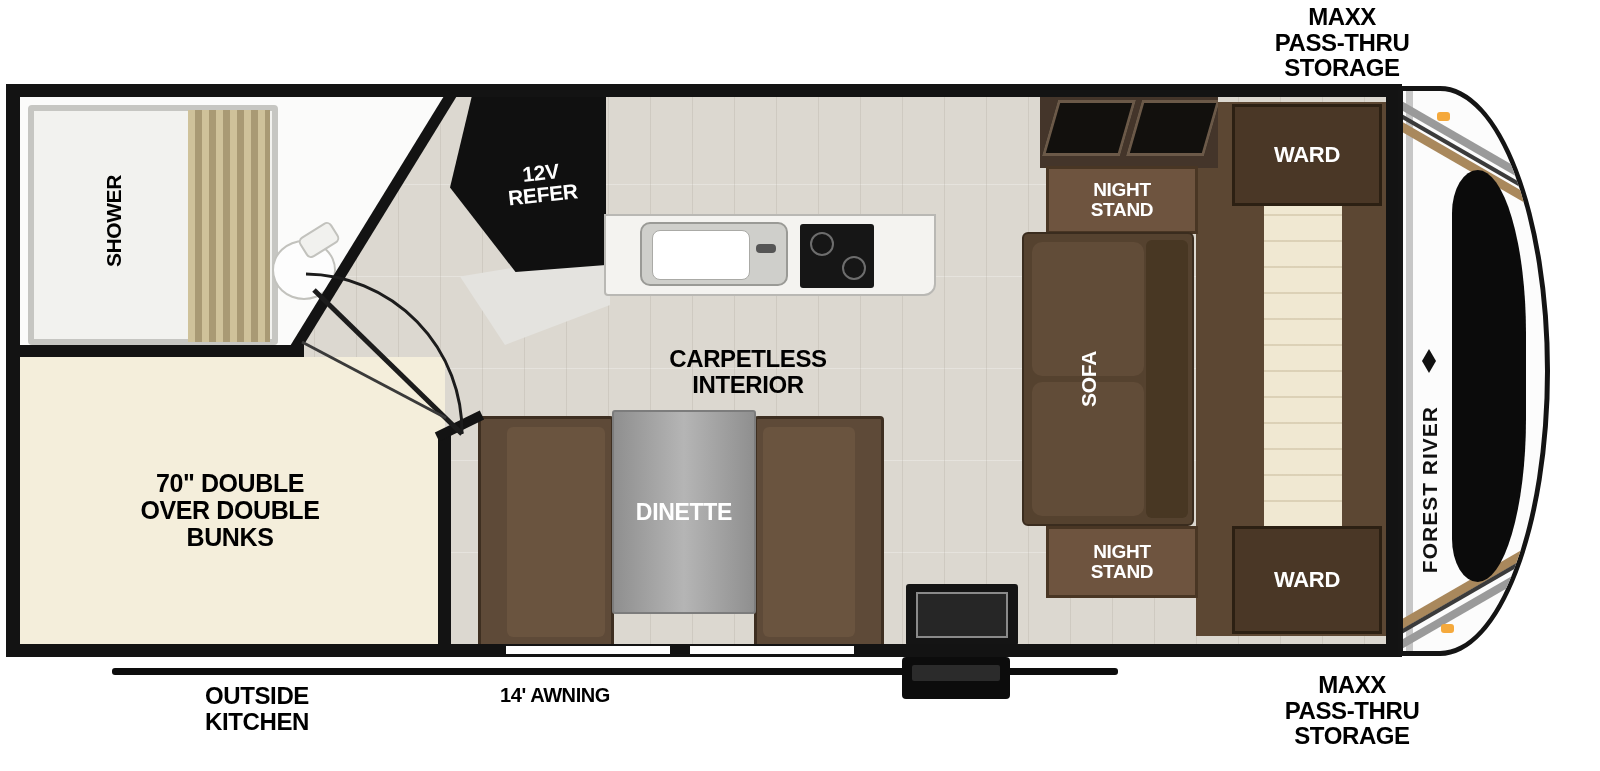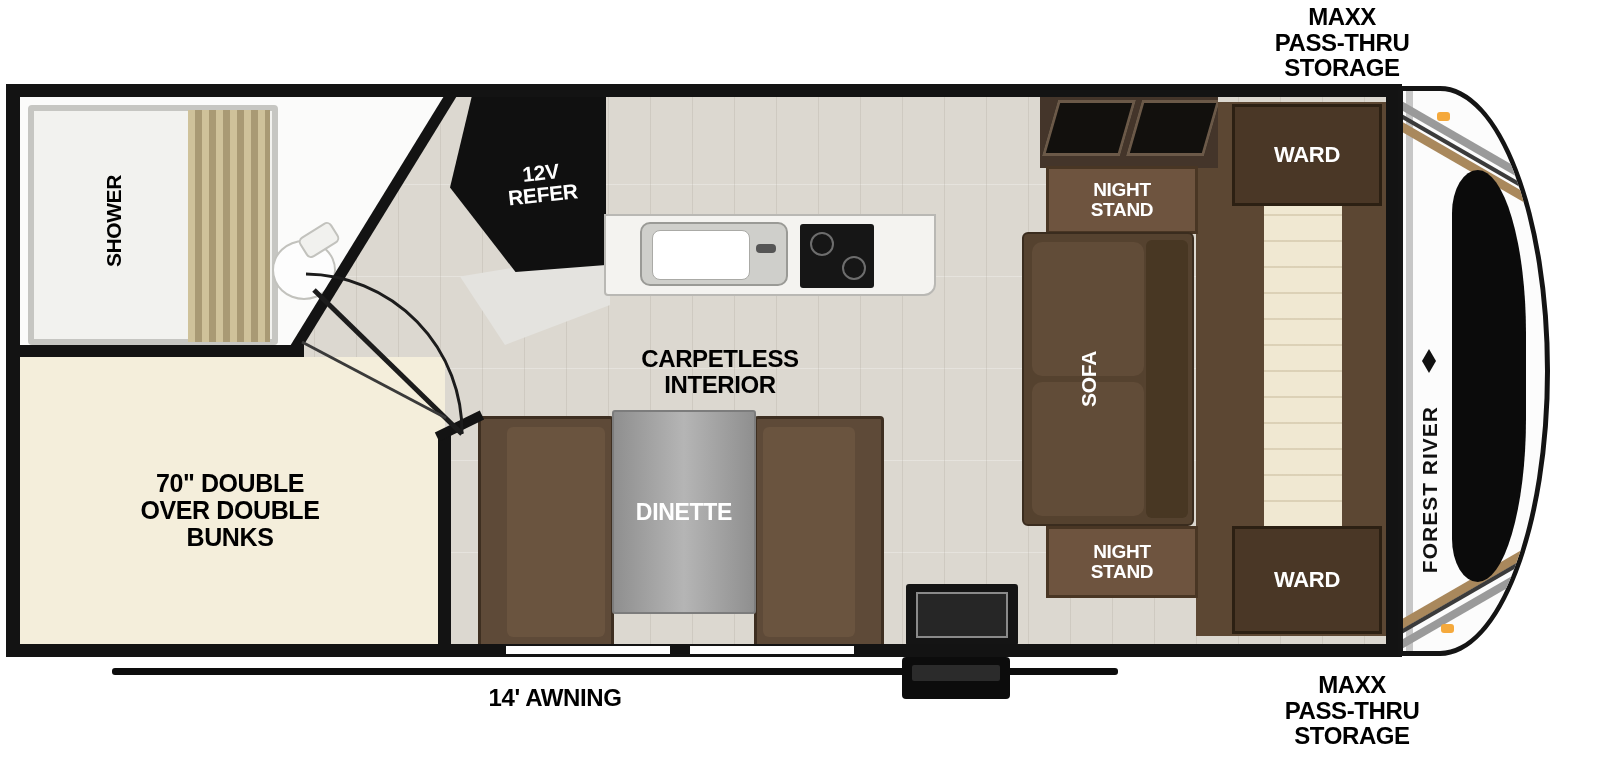--- a/index.html
+++ b/index.html
@@ -58,21 +58,21 @@
               border:2px solid #9a9a96;box-sizing:border-box;border-radius:10px;"></div>
   <div class="abs" style="left:652px;top:230px;width:96px;height:48px;background:#ffffff;
               border:1px solid #aaaaa6;border-radius:8px;"></div>
   <div class="abs" style="left:756px;top:244px;width:20px;height:9px;background:#555;border-radius:4px;"></div>
 
   <div class="abs" style="left:800px;top:224px;width:74px;height:64px;background:#161616;border-radius:3px;">
     <div class="abs" style="left:10px;top:8px;width:20px;height:20px;border:2px solid #6d6d6d;border-radius:50%;"></div>
     <div class="abs" style="left:42px;top:32px;width:20px;height:20px;border:2px solid #6d6d6d;border-radius:50%;"></div>
   </div>
 
-  <div class="abs lbl" style="left:608px;top:346px;width:224px;font-size:24px;">CARPETLESS
+  <div class="abs lbl" style="left:608px;top:346px;width:224px;font-size:24px;padding-left:28px;">CARPETLESS
 INTERIOR</div>
 
   <div class="abs" style="left:478px;top:416px;width:136px;height:232px;background:#5e4a38;
               border:3px solid #3e2f21;box-sizing:border-box;border-radius:4px;">
     <div class="abs" style="left:26px;top:8px;right:6px;bottom:8px;background:#6a543f;border-radius:6px;"></div>
   </div>
   <div class="abs" style="left:754px;top:416px;width:130px;height:232px;background:#5e4a38;
               border:3px solid #3e2f21;box-sizing:border-box;border-radius:4px;">
     <div class="abs" style="left:6px;top:8px;right:26px;bottom:8px;background:#6a543f;border-radius:6px;"></div>
   </div>
@@ -187,15 +187,17 @@
   <div class="abs" style="left:902px;top:657px;width:108px;height:42px;background:#0c0c0c;border-radius:4px;">
     <div class="abs" style="left:10px;top:8px;right:10px;height:16px;background:#2b2b2b;border-radius:2px;"></div>
   </div>
 
   <div class="abs lbl" style="left:1242px;top:4px;width:200px;font-size:24px;">MAXX
 PASS-THRU
 STORAGE</div>
   <div class="abs lbl" style="left:1252px;top:672px;width:200px;font-size:24px;">MAXX
 PASS-THRU
 STORAGE</div>
-  <div class="abs lbl" style="left:455px;top:685px;width:200px;font-size:24px;text-align:center;">14' AWNING</div>
+  <div class="abs lbl" style="left:157px;top:683px;width:200px;font-size:24px;">OUTSIDE
+KITCHEN</div>
+  <div class="abs lbl" style="left:455px;top:685px;width:200px;font-size:20px;text-align:center;">14' AWNING</div>
 
 </div>
 
 </body></html>

